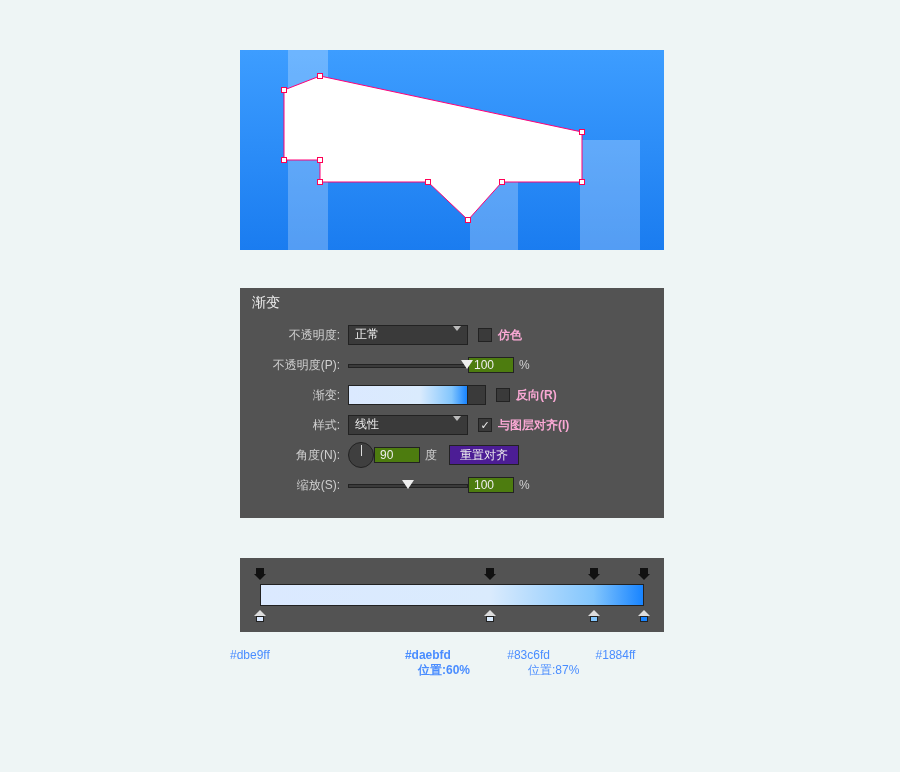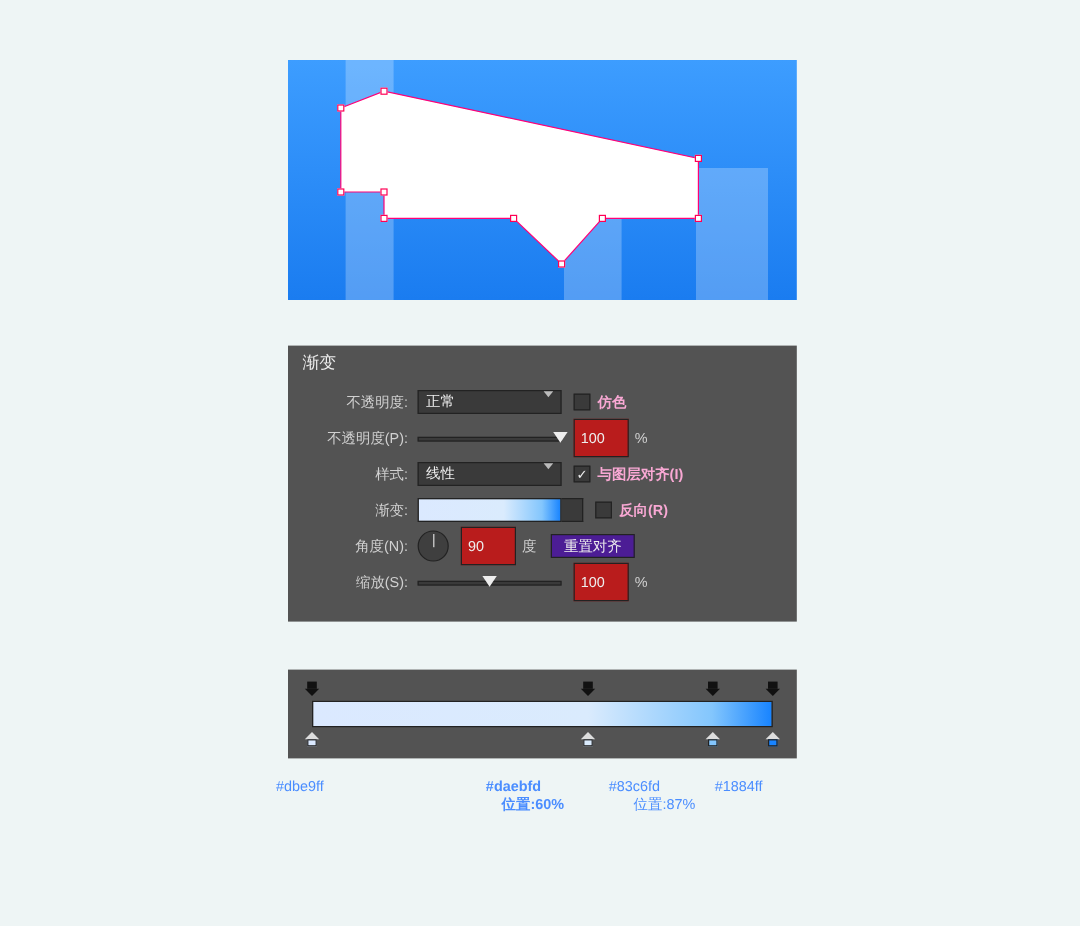--- a/index.html
+++ b/index.html
@@ -106,29 +106,28 @@
   .slider .thumb {
     position: absolute;
     top: -5px;
     width: 0; height: 0;
     border-left: 6px solid transparent;
     border-right: 6px solid transparent;
     border-top: 9px solid #eee;
     transform: translateX(-6px);
   }
   .num {
-    background: #b91c1c;
-    border: 1px solid #222;
-    color: #eee;
-    height: 32px;
+    background: #4d7c0f;
+    border: 1px solid #222;
+    color: #eee;
+    height: 16px;
     width: 46px;
     display: inline-flex;
     align-items: center;
     padding: 0 5px;
-    margin-left: 10px;
   }
   .unit { margin-left: 5px; color: #d0d0d0; }
   .gradbar {
     width: 120px; height: 20px;
     background: linear-gradient(to right, #dbe9ff 0%, #daebfd 60%, #83c6fd 87%, #1884ff 100%);
     border: 1px solid #222;
     cursor: pointer;
   }
   .sel-caretbox {
     width: 18px; height: 20px;
@@ -276,37 +275,37 @@
   <div class="row">
     <div class="lbl">不透明度(P):</div>
     <div class="slider">
       <div class="thumb" style="left:100%"></div>
     </div>
     <span class="num">100</span>
     <span class="unit">%</span>
   </div>
 
   <div class="row">
+    <div class="lbl">渐变:</div>
+    <div class="gradbar"></div>
+    <div class="sel-caretbox">
+      <span class="caret"></span>
+    </div>
+    <span class="chk"></span>
+    <span class="chklabel">反向(R)</span>
+  </div>
+
+  <div class="row">
     <div class="lbl">样式:</div>
     <div class="sel">
       <span>线性</span>
       <span class="caret"></span>
     </div>
     <span class="chk checked"></span>
     <span class="chklabel">与图层对齐(I)</span>
-  </div>
-
-  <div class="row">
-    <div class="lbl">渐变:</div>
-    <div class="gradbar"></div>
-    <div class="sel-caretbox">
-      <span class="caret"></span>
-    </div>
-    <span class="chk"></span>
-    <span class="chklabel">反向(R)</span>
   </div>
 
   <div class="row">
     <div class="lbl">角度(N):</div>
     <div class="dial"></div>
     <span class="num">90</span>
     <span class="unit">度</span>
     <span class="btn">重置对齐</span>
   </div>
 

